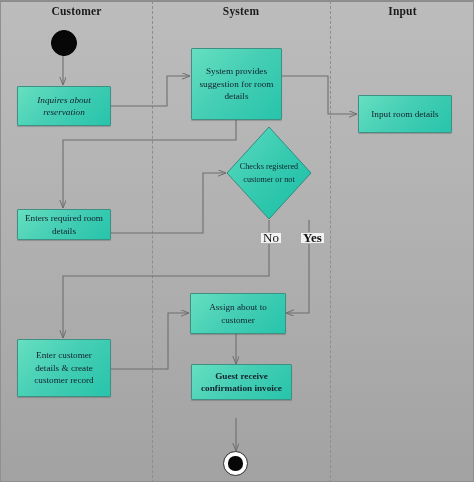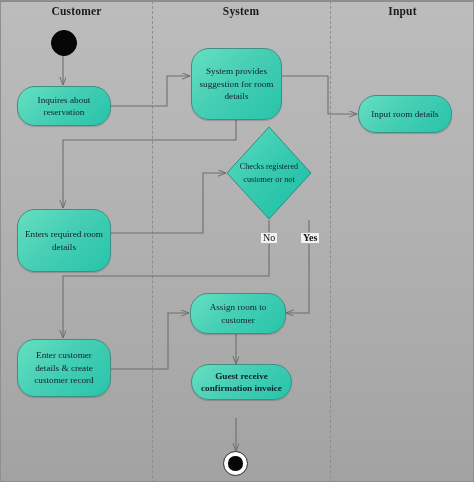--- a/index.html
+++ b/index.html
@@ -37,21 +37,21 @@
     position: absolute;
     left: 0;
     top: 0;
     width: 474px;
     height: 1px;
     background: #8a8a8a;
   }
   .node {
     position: absolute;
     box-sizing: border-box;
-    border-radius: 18px;
+    border-radius: 1px;
     border: 1px solid #3f8f82;
     background: linear-gradient(135deg, #66dfc0 0%, #46cfb5 45%, #27c4ab 100%);
     color: #13202b;
     font-size: 9.2px;
     line-height: 12.5px;
     text-align: center;
     display: flex;
     align-items: center;
     justify-content: center;
     padding: 2px 5px;
@@ -99,21 +99,21 @@
     width: 62%;
     height: 62%;
     border-radius: 50%;
     background: #070707;
   }
   .edge-label {
     position: absolute;
     background: #f2f2f2;
     border: 1px solid #b0b0b0;
     color: #101010;
-    font-size: 10px;
+    font-size: 13px;
     line-height: 10px;
     padding: 0 2px;
   }
   #connectors {
     position: absolute;
     left: 0; top: 0;
     width: 474px;
     height: 482px;
     pointer-events: none;
   }
@@ -157,25 +157,25 @@
       <path d="M110,368 L167,368 L167,312 L188,312" marker-end="url(#arrow)"></path>
 
       <path d="M235,333 L235,363" marker-end="url(#arrow)"></path>
 
       <path d="M235,417 L235,450" marker-end="url(#arrow)"></path>
     </g>
   </svg>
 
   <div class="start-node" style="left:50px; top:29px; width:24px; height:24px;"></div>
 
-  <div class="node" style="left:16px; top:85px; width:94px; height:40px;">
+  <div class="node" style="left:16px; top:85px; width:94px; height:40px;font-style:italic;">
     <span>Inquires about reservation</span>
   </div>
 
-  <div class="node" style="left:16px; top:208px; width:94px; height:63px;">
+  <div class="node" style="left:16px; top:208px; width:94px; height:31px;">
     <span>Enters required room details</span>
   </div>
 
   <div class="node" style="left:16px; top:338px; width:94px; height:58px;">
     <span>Enter customer details &amp; create customer record</span>
   </div>
 
   <div class="node" style="left:190px; top:47px; width:91px; height:72px;">
     <span>System provides suggestion for room details</span>
   </div>
@@ -191,21 +191,21 @@
       </defs>
       <polygon points="43,1 85,47 43,93 1,47" fill="url(#dgrad)" stroke="#2e8d7e" stroke-width="1"></polygon>
     </svg>
     <div class="diamond-label">Checks registered customer or not</div>
   </div>
 
   <div class="edge-label" style="left:259px; top:231px;">No</div>
   <div class="edge-label" style="left:299px; top:231px;font-weight:bold;">Yes</div>
 
   <div class="node" style="left:189px; top:292px; width:96px; height:41px;">
-    <span>Assign room to customer</span>
+    <span>Assign about to customer</span>
   </div>
 
   <div class="node" style="left:190px; top:363px; width:101px; height:36px;font-weight:bold;">
     <span>Guest receive confirmation invoice</span>
   </div>
 
   <div class="node" style="left:357px; top:94px; width:94px; height:38px;align-items:center;">
     <span>Input room details</span>
   </div>
 

